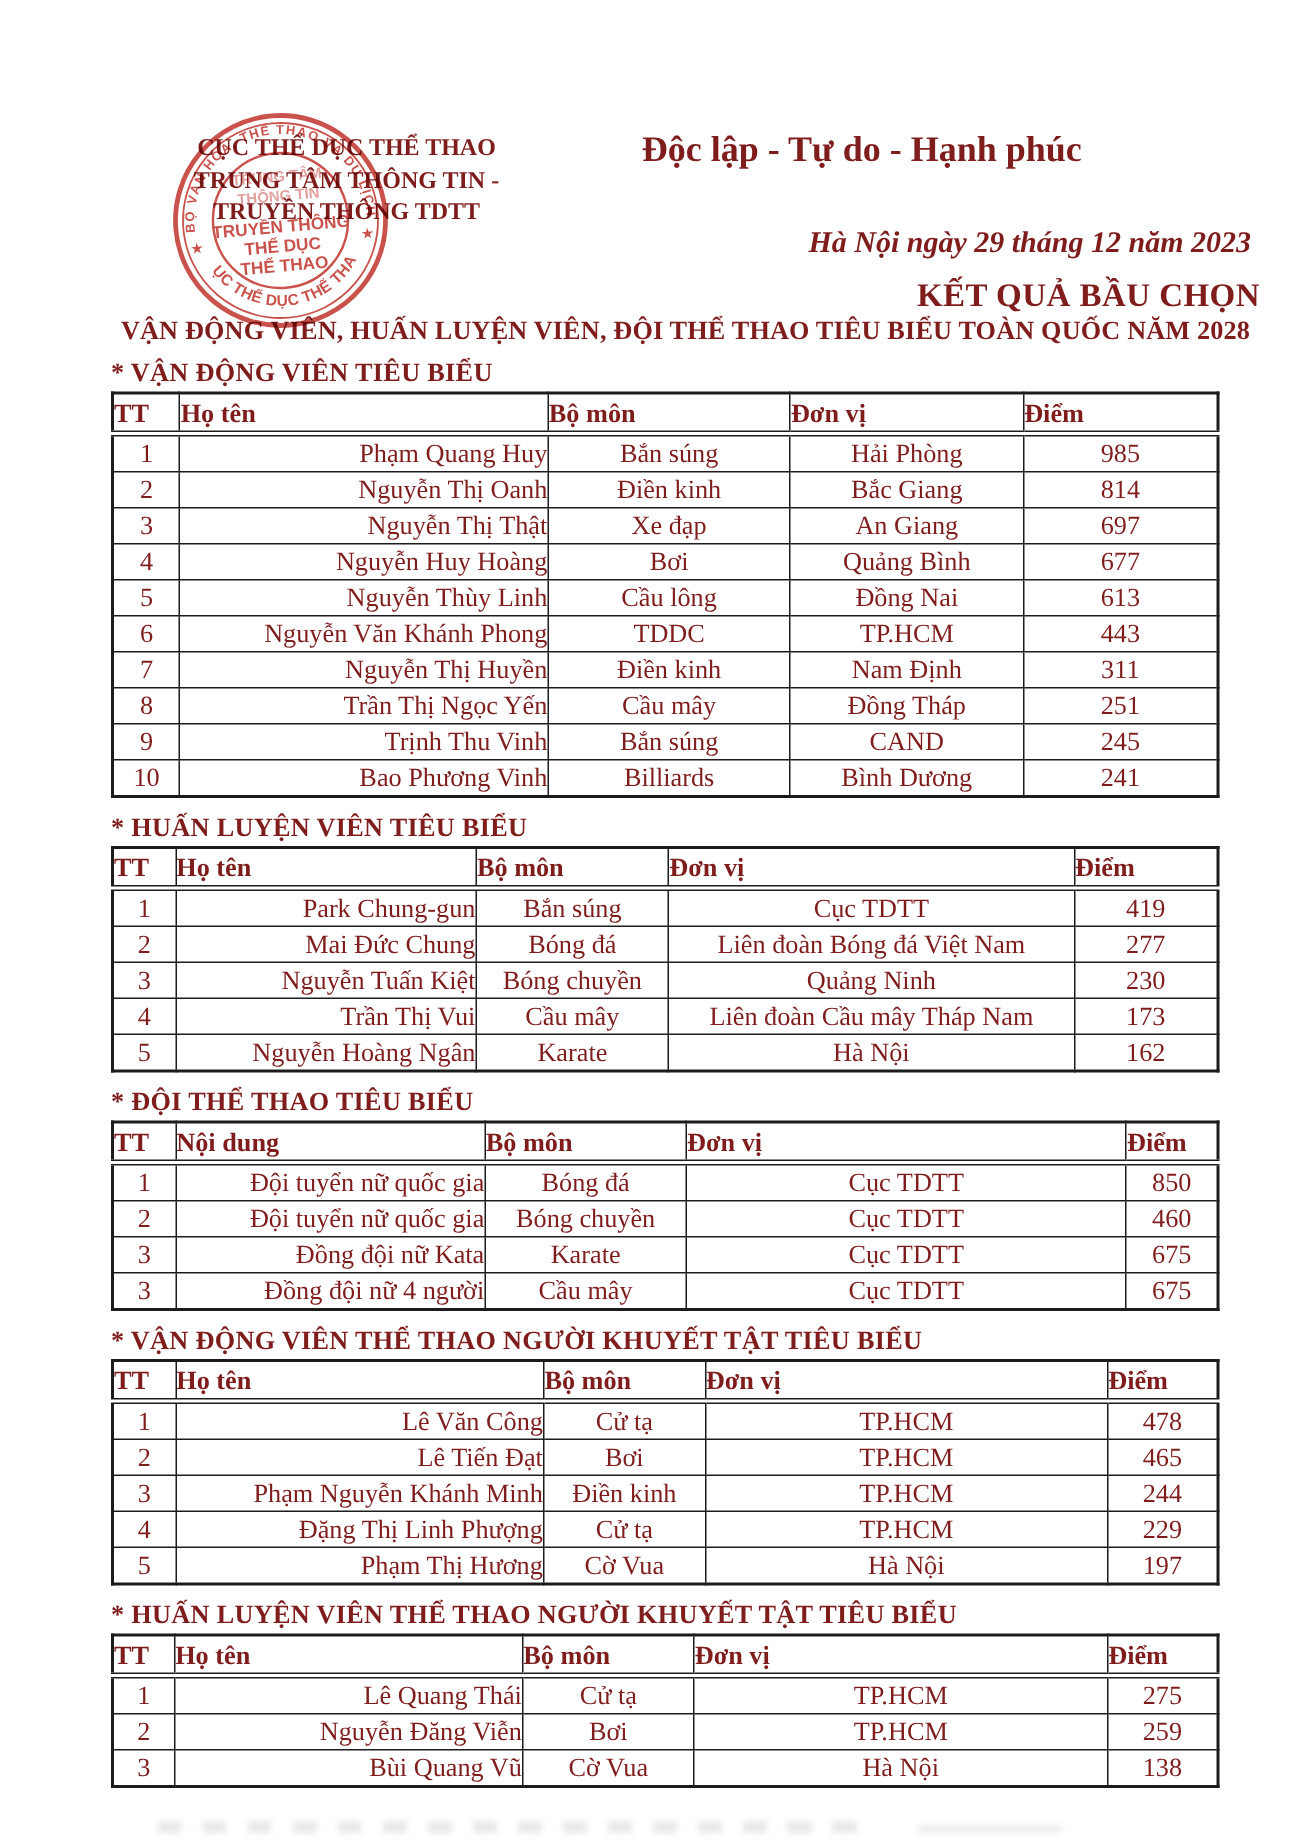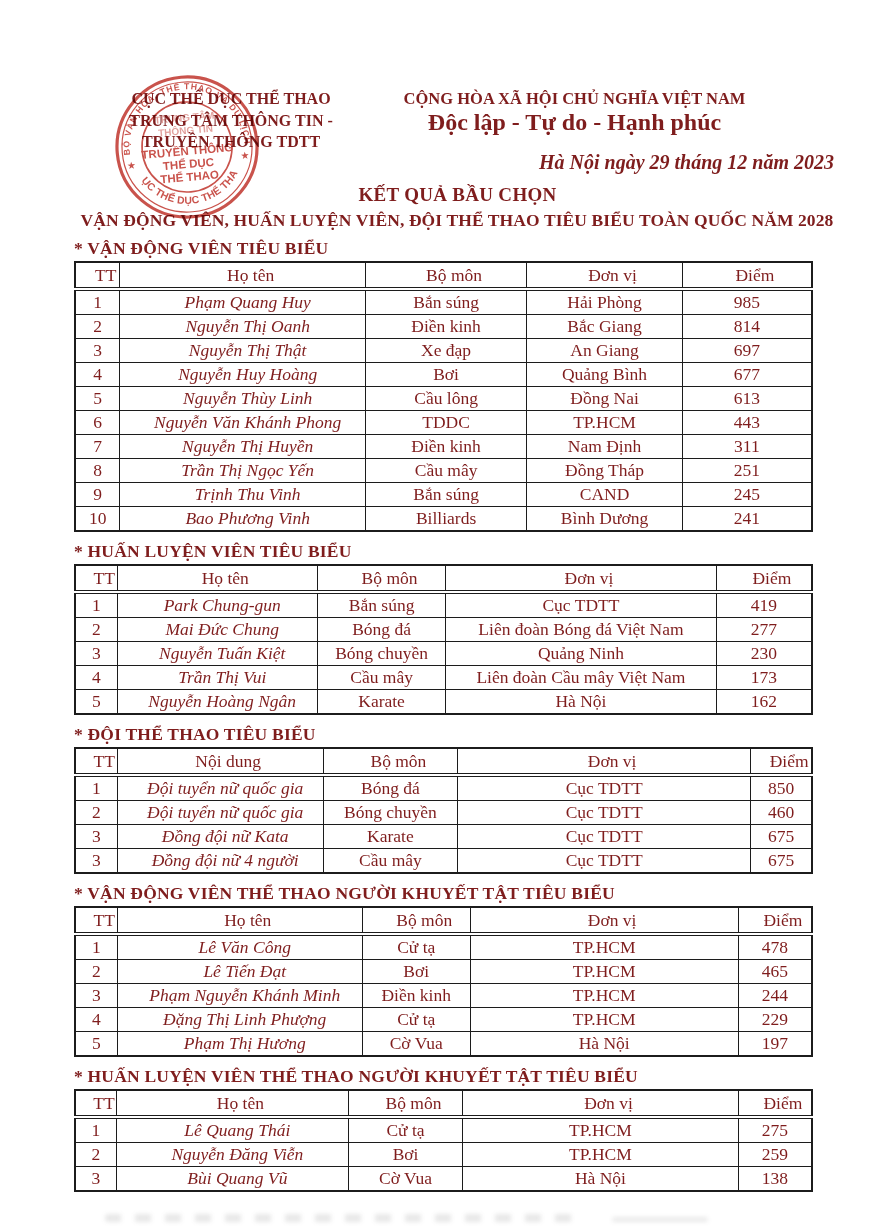--- a/index.html
+++ b/index.html
@@ -20,21 +20,21 @@
     text-align:center; font-weight:bold;
   }
   .republic-line1 { font-size:16.5px; line-height:22px; }
   .republic-line2 { font-size:24px; line-height:24px; }
   .dateline {
     position:absolute; top:151px; right:36px; width:400px;
     text-align:right; font-style:italic; font-weight:bold; font-size:20px;
   }
   .doc-title {
     position:absolute; top:184px; left:75px; width:765px;
-    text-align:center; font-weight:bold; font-size:19px; letter-spacing:.3px;
+    text-align:right; font-weight:bold; font-size:22px; letter-spacing:.3px;
   }
   .doc-subtitle {
     position:absolute; top:210px; left:62px; width:790px;
     text-align:center; font-weight:bold; font-size:17.5px; letter-spacing:.1px;
   }
 
   
   .stamp {
     position:absolute; left:113px; top:73px; width:148px; height:148px;
     mix-blend-mode:multiply; opacity:.88; transform:rotate(-5deg);
@@ -51,46 +51,44 @@
   }
   table.results {
     border-collapse:collapse; width:100%; table-layout:fixed;
     border:2.2px solid #1c1c1c;
   }
   table.results th, table.results td {
     border:1.6px solid #1c1c1c; overflow:hidden; white-space:nowrap;
     font-size:17.5px; padding:0;
   }
   table.results th {
-    height:24px; font-weight:normal; text-align:center;
+    height:24px; font-weight:bold; text-align:left;
     border-bottom:4px double #1c1c1c;
-    padding-left:16px;
   }
   table.results td { height:23px; text-align:center; }
-  table.results td.c-name { text-align:center; padding-left:10px;font-style:italic; }
+  table.results td.c-name { text-align:right; padding-left:10px; }
 
   
   .smudge { position:absolute; background:rgba(60,60,60,.10); filter:blur(2px); border-radius:3px; }
   .smudge.s1 { left:105px; top:1214px; width:468px; height:8px;
     background:repeating-linear-gradient(90deg, rgba(70,70,70,.12) 0 16px, rgba(0,0,0,0) 16px 30px); }
   .smudge.s2 { left:612px; top:1217px; width:96px; height:5px; }
 </style>
 </head>
 <body>
 
 <div class="page">
 
   <div class="org-block">
     <div>CỤC THỂ DỤC THỂ THAO</div>
     <div>TRUNG TÂM THÔNG TIN -</div>
     <div>TRUYỀN THÔNG TDTT</div>
   </div>
 
   <div class="republic-block">
-    <div class="republic-line1">CỘNG HÒA XÃ HỘI CHỦ NGHĨA VIỆT NAM</div>
     <div class="republic-line2">Độc lập - Tự do - Hạnh phúc</div>
   </div>
 
   <div class="dateline">Hà Nội ngày 29 tháng 12 năm 2023</div>
 
   <div class="doc-title">KẾT QUẢ BẦU CHỌN</div>
   <div class="doc-subtitle">VẬN ĐỘNG VIÊN, HUẤN LUYỆN VIÊN, ĐỘI THỂ THAO TIÊU BIỂU TOÀN QUỐC NĂM 2028</div>
 
   <svg class="stamp" viewBox="-74 -74 148 148">
     <circle r="70" fill="none" stroke="#c23b33" stroke-width="3.2"></circle>
@@ -247,21 +245,21 @@
               <td>3</td>
               <td class="c-name">Nguyễn Tuấn Kiệt</td>
               <td>Bóng chuyền</td>
               <td>Quảng Ninh</td>
               <td>230</td>
             </tr>
             <tr>
               <td>4</td>
               <td class="c-name">Trần Thị Vui</td>
               <td>Cầu mây</td>
-              <td>Liên đoàn Cầu mây Việt Nam</td>
+              <td>Liên đoàn Cầu mây Tháp Nam</td>
               <td>173</td>
             </tr>
             <tr>
               <td>5</td>
               <td class="c-name">Nguyễn Hoàng Ngân</td>
               <td>Karate</td>
               <td>Hà Nội</td>
               <td>162</td>
             </tr>
           </tbody>

